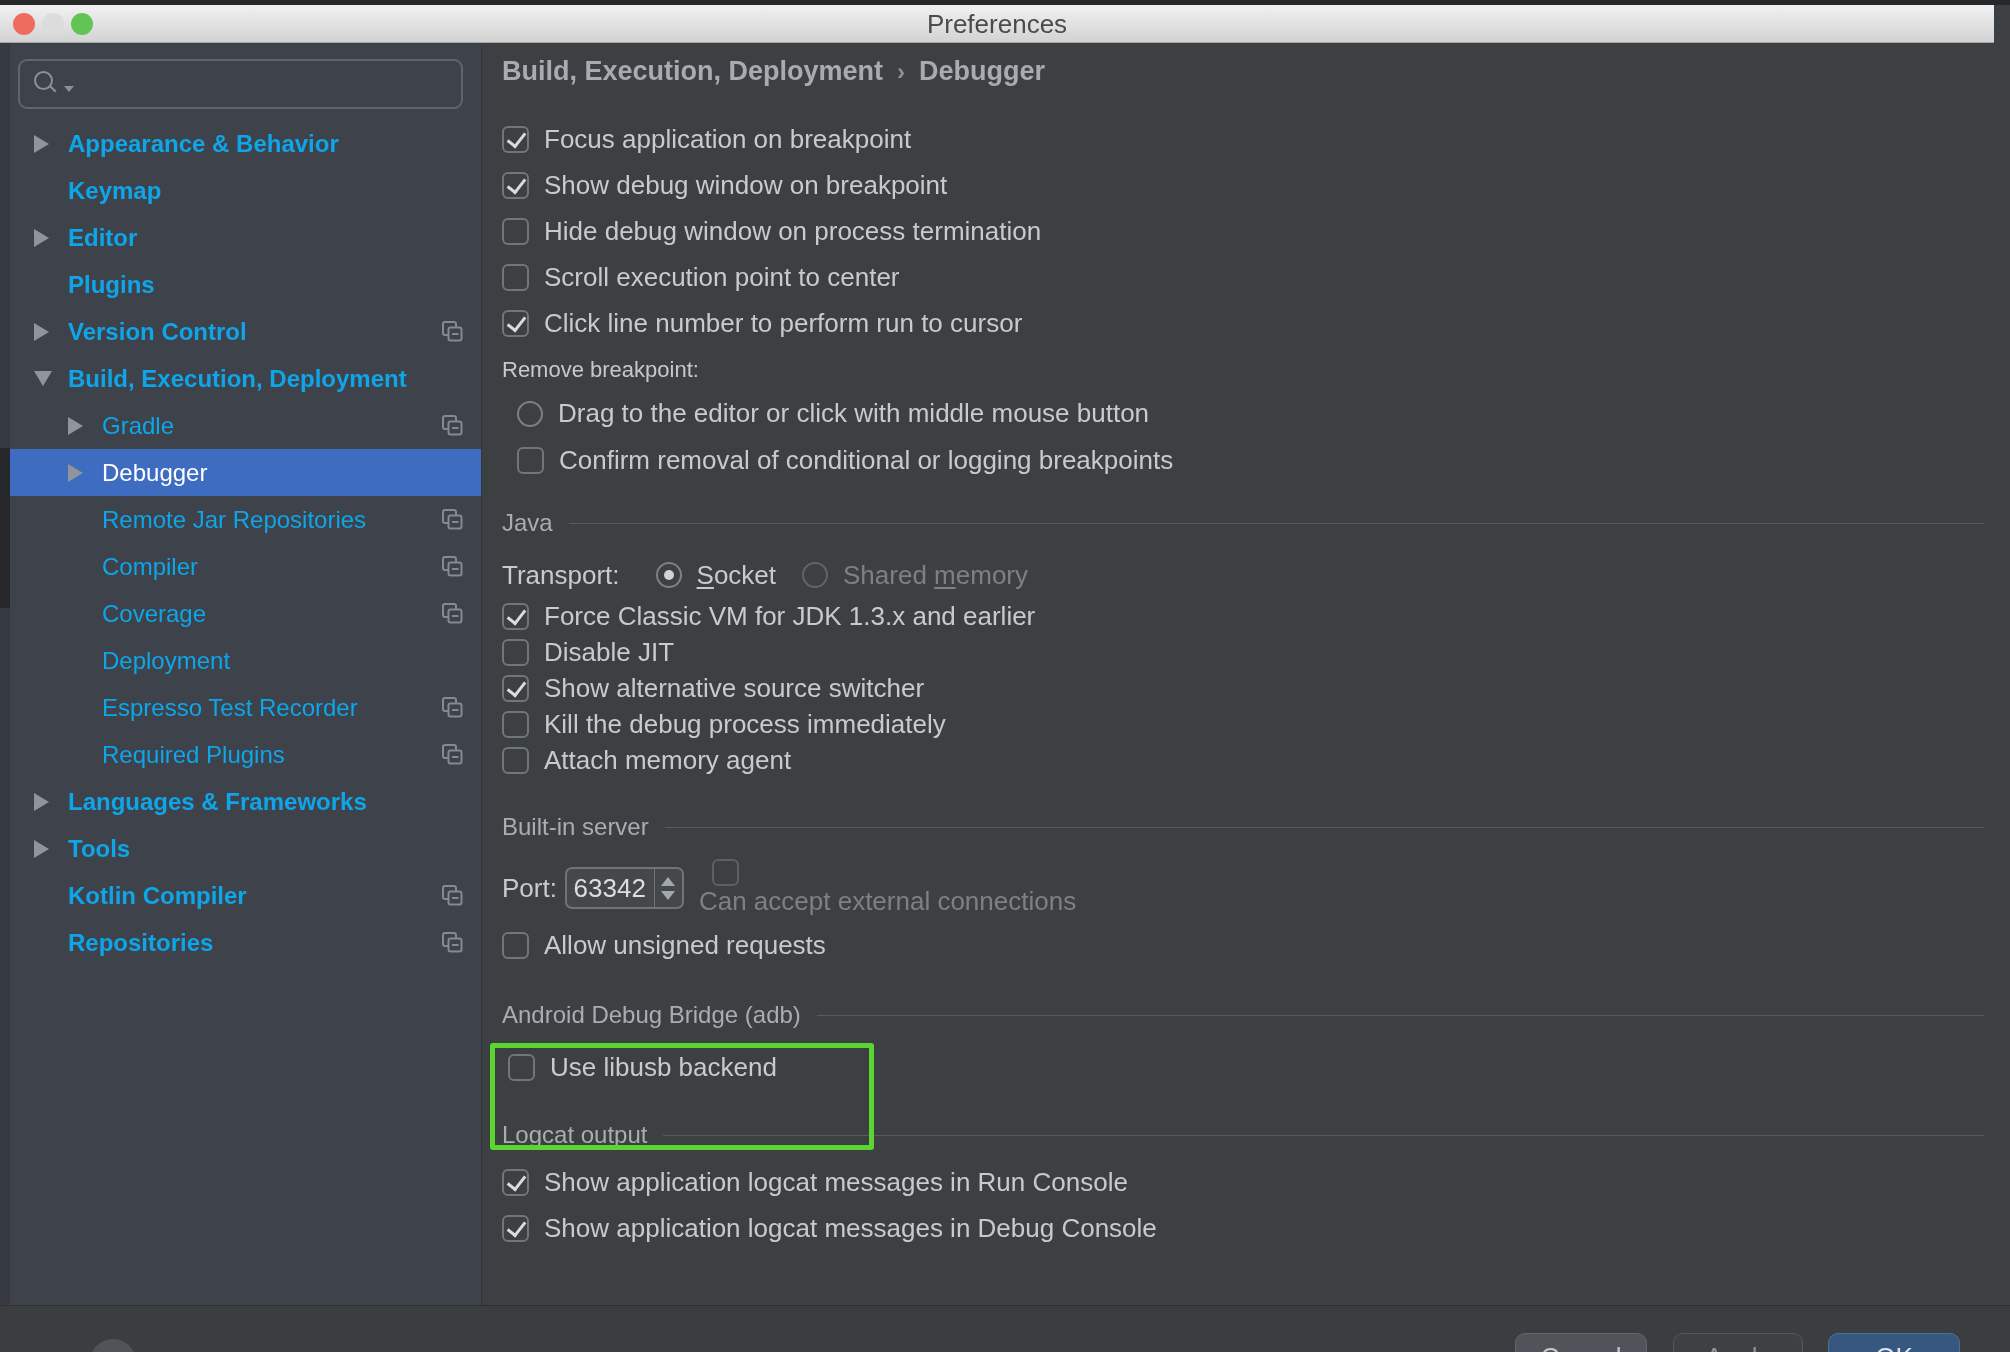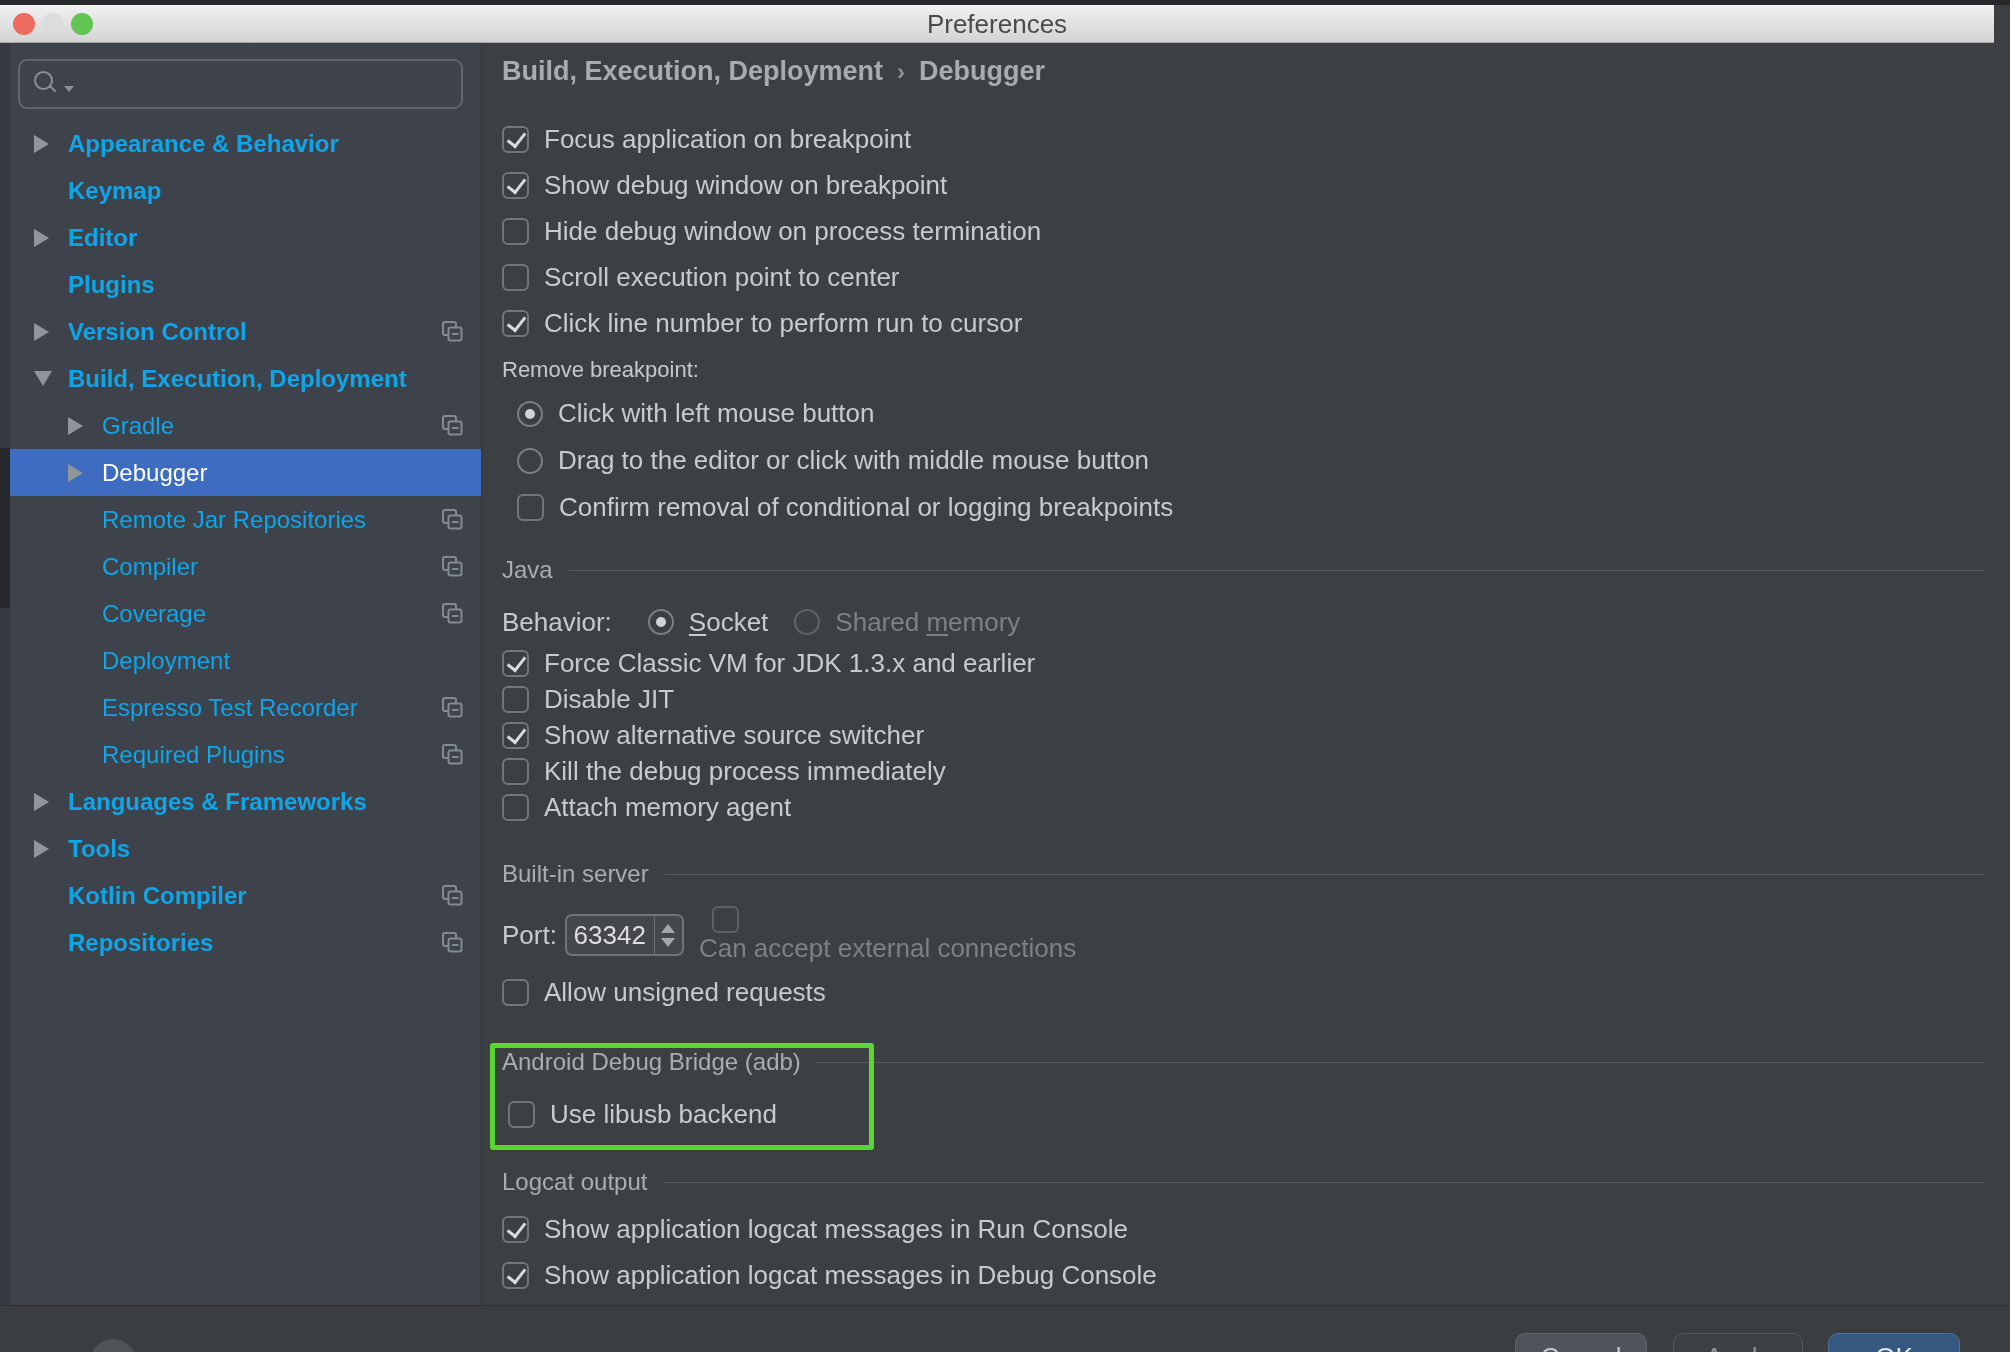--- a/index.html
+++ b/index.html
@@ -319,39 +319,35 @@
       </div>
       <div class="row">
         <span class="cb checked"></span>
         <span class="lbl">Click line number to perform run to cursor</span>
       </div>
     </div>
 
   <div class="remove-label">Remove breakpoint:</div>
   <div class="radio-group rows-47">
       <div class="row">
-        <span class="rb selected"></span>
-        <span class="lbl">Click with left mouse button</span>
-      </div>
-      <div class="row">
         <span class="rb"></span>
         <span class="lbl">Drag to the editor or click with middle mouse button</span>
       </div>
       <div class="row">
         <span class="cb"></span>
         <span class="lbl">Confirm removal of conditional or logging breakpoints</span>
       </div>
     </div>
 
   <div class="section-head head-java">
     <span>Java</span>
     <span class="hr"></span>
   </div>
   <div class="row transport-row">
-    <span>Behavior:</span>
+    <span>Transport:</span>
     <span id="transport-opts" style="display:flex;align-items:center;">
         <span class="rb selected rb1"></span>
         <span class="lbl"><u>S</u>ocket</span>
         <span class="rb disabled rb2"></span>
         <span class="lbl disabled">Shared <u>m</u>emory</span>
       </span>
   </div>
   <div class="java-opts rows-36">
       <div class="row">
         <span class="cb checked"></span>

